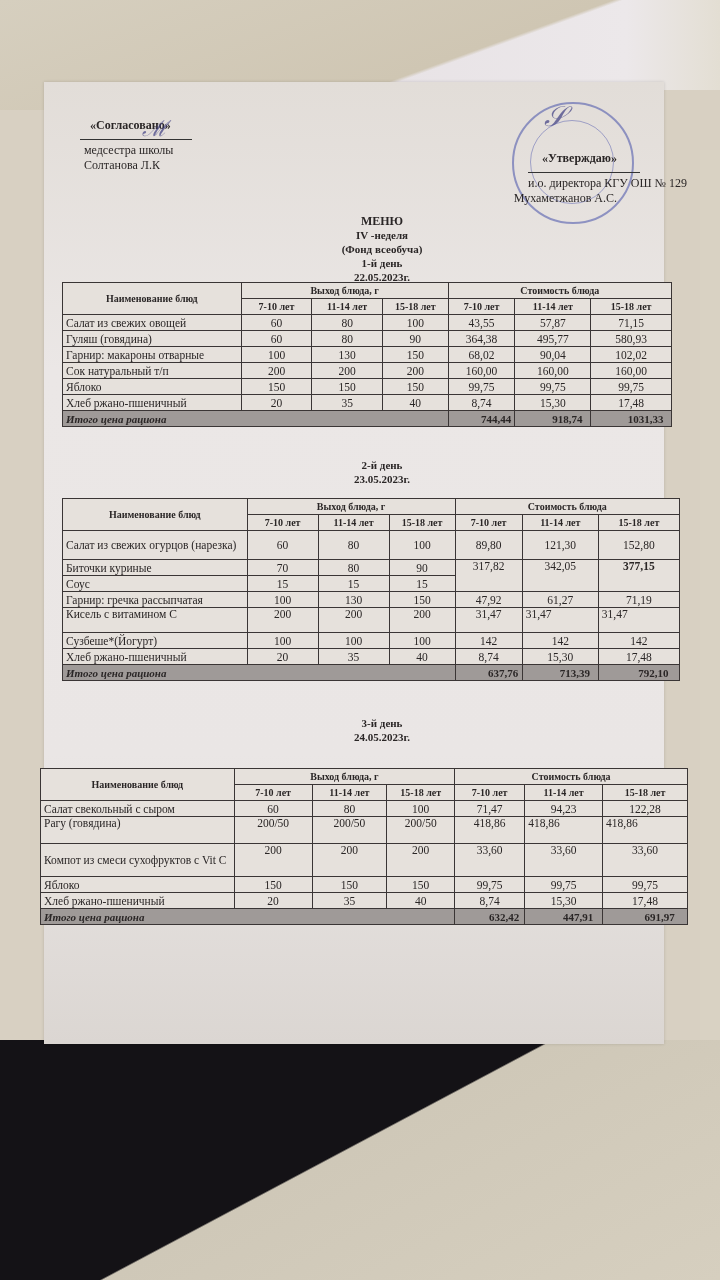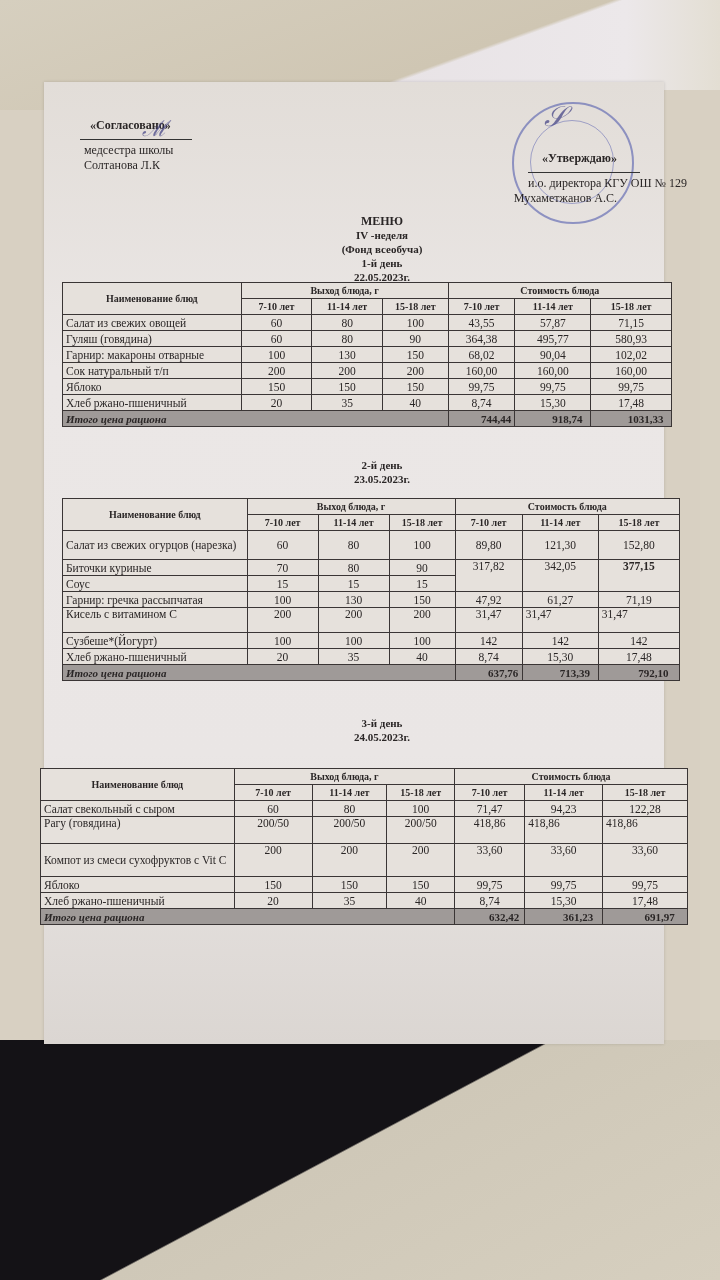--- a/index.html
+++ b/index.html
@@ -358,19 +358,19 @@
       <td>20</td>
       <td>35</td>
       <td>40</td>
       <td>8,74</td>
       <td>15,30</td>
       <td>17,48</td>
     </tr>
     <tr class="total">
       <td colspan="4" class="name">Итого цена рациона</td>
       <td class="num">632,42</td>
-      <td class="num">361,23</td>
+      <td class="num">447,91</td>
       <td class="num">691,97</td>
     </tr>
   </tbody>
     </table>
 
 </div>
 
 </body></html>

